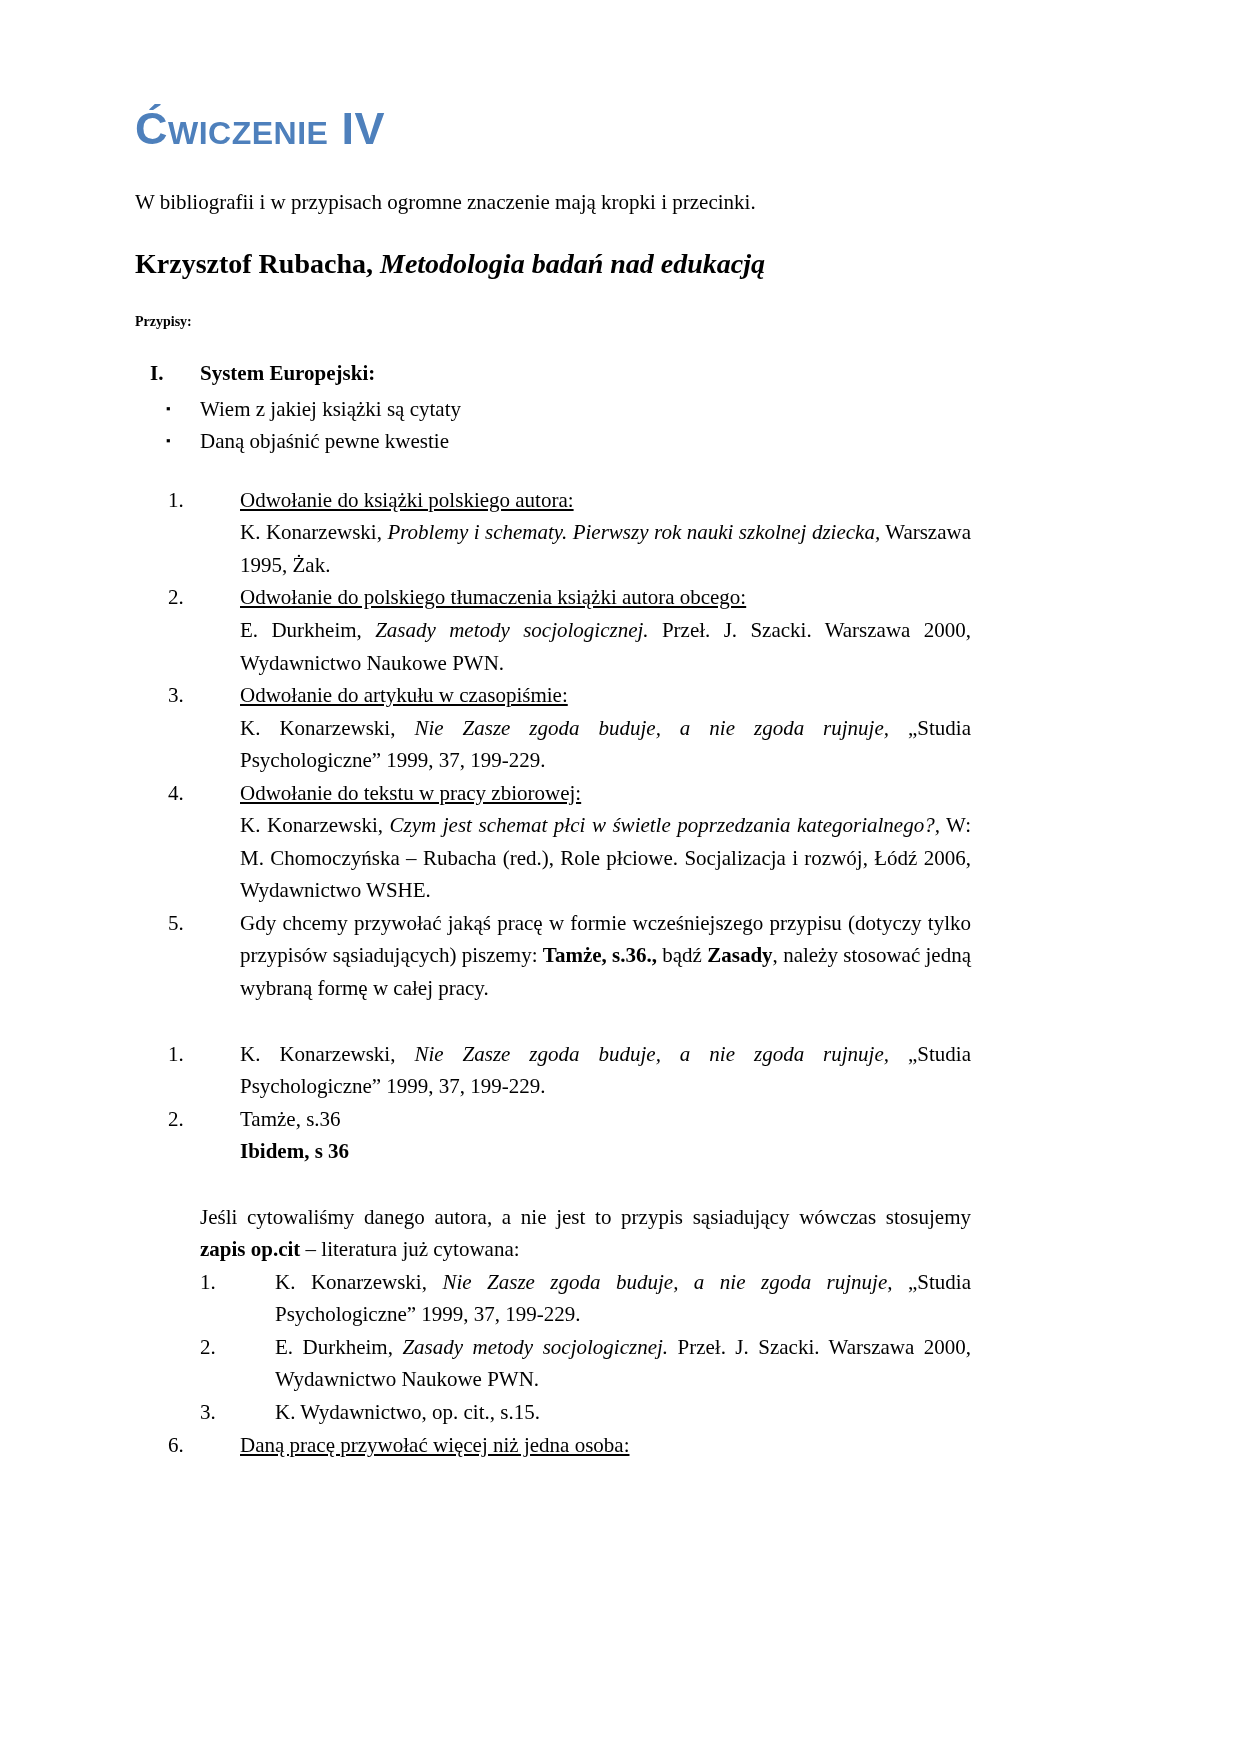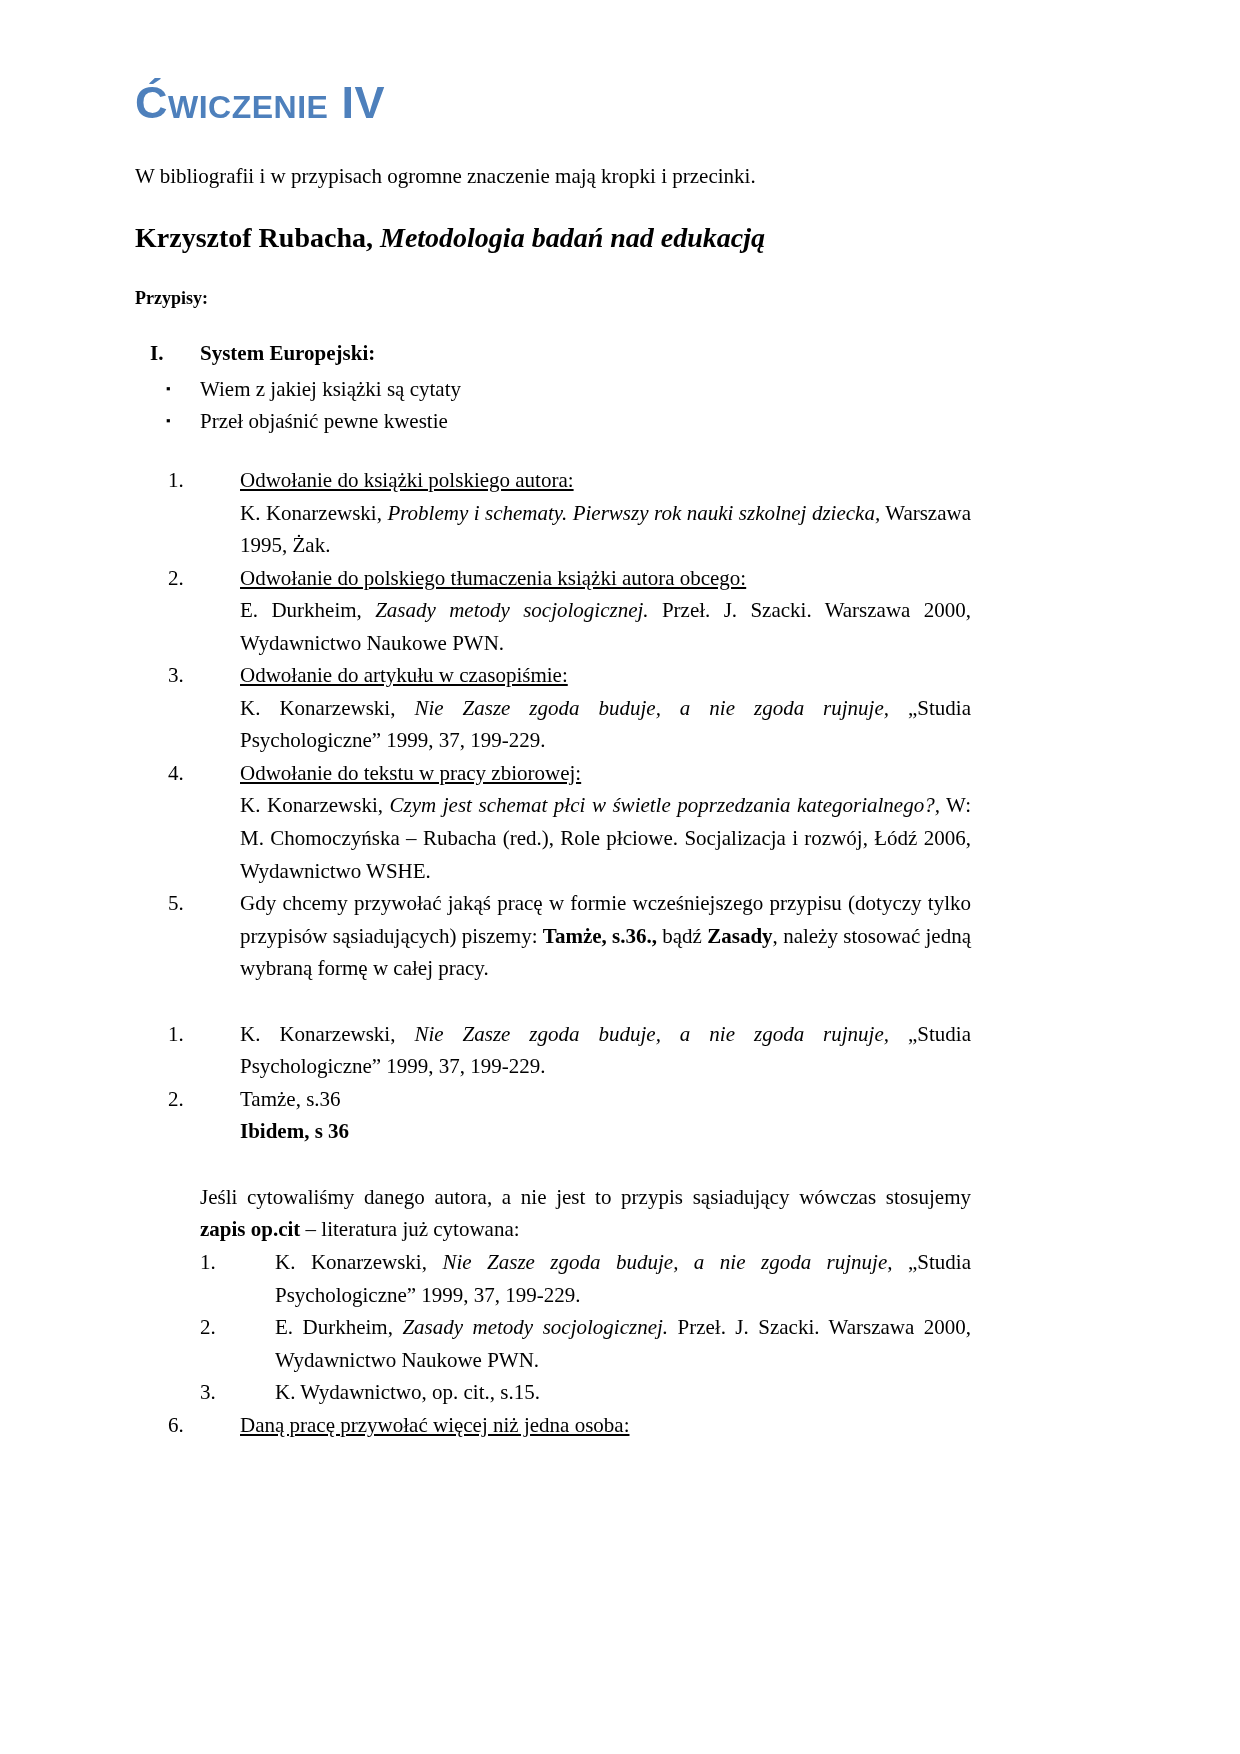--- a/index.html
+++ b/index.html
@@ -1,21 +1,21 @@
 <!DOCTYPE html>
 <html><head>
 <meta charset="utf-8">
 <style>
   html, body { margin: 0; padding: 0; background: #ffffff; }
   .page {
     position: relative;
     width: 1106px;
     height: 1754px;
     box-sizing: border-box;
-    padding: 78px 135px 60px 135px;
+    padding: 104px 135px 60px 135px;
     background: #ffffff;
     color: #000000;
     font-family: "Liberation Serif", serif;
     font-size: 21px;
     line-height: 1.55;
     overflow: hidden;
   }
   .b { font-weight: bold; }
   .i { font-style: italic; }
   .justify { text-align: justify; }
@@ -24,21 +24,21 @@
     font-variant: small-caps;
     font-weight: 600;
     font-size: 45px;
     line-height: 1.1;
     color: #4e80bc;
     letter-spacing: 0.5px;
     margin: 0 0 32px 0;
   }
   p.intro { margin: 16px 0 24px 0; }
   p.bookref { margin: 0 0 26px 0; font-size: 28px; }
-  p.przypisy { margin: 0 0 24px 0; font-size: 18px; font-weight: bold; }
+  p.przypisy { margin: 0 0 24px 0; font-size: 14px; font-weight: bold; }
   .row { display: flex; align-items: flex-start; }
   .marker {
     flex: 0 0 65px;
     box-sizing: border-box;
     padding-left: 33px;
   }
   .marker.roman { padding-left: 15px; font-weight: bold; }
   .marker.bullet-m { padding-left: 31px; font-size: 13px; line-height: 32px; }
   .section-row { margin: 0 0 3px 0; }
   .section-label { font-weight: bold; }
@@ -69,21 +69,21 @@
   <div class="row section-row">
     <span class="marker roman">I.</span>
     <span class="section-label">System Europejski:</span>
   </div>
   <div class="row">
     <span class="marker bullet-m">▪</span>
     <span>Wiem z jakiej książki są cytaty</span>
   </div>
   <div class="row">
     <span class="marker bullet-m">▪</span>
-    <span>Przeł objaśnić pewne kwestie</span>
+    <span>Daną objaśnić pewne kwestie</span>
   </div>
 
   <div class="gap-sm"></div>
 
   <div class="row">
     <span class="marker">1.</span>
     <div class="item-content">
       <div class="item-heading">Odwołanie do książki polskiego autora:</div>
       <div class="item-body justify"><span>K. Konarzewski, </span><span class="i">Problemy i schematy. Pierwszy rok nauki szkolnej dziecka,</span><span> Warszawa 1995, Żak.</span></div>
     </div>

